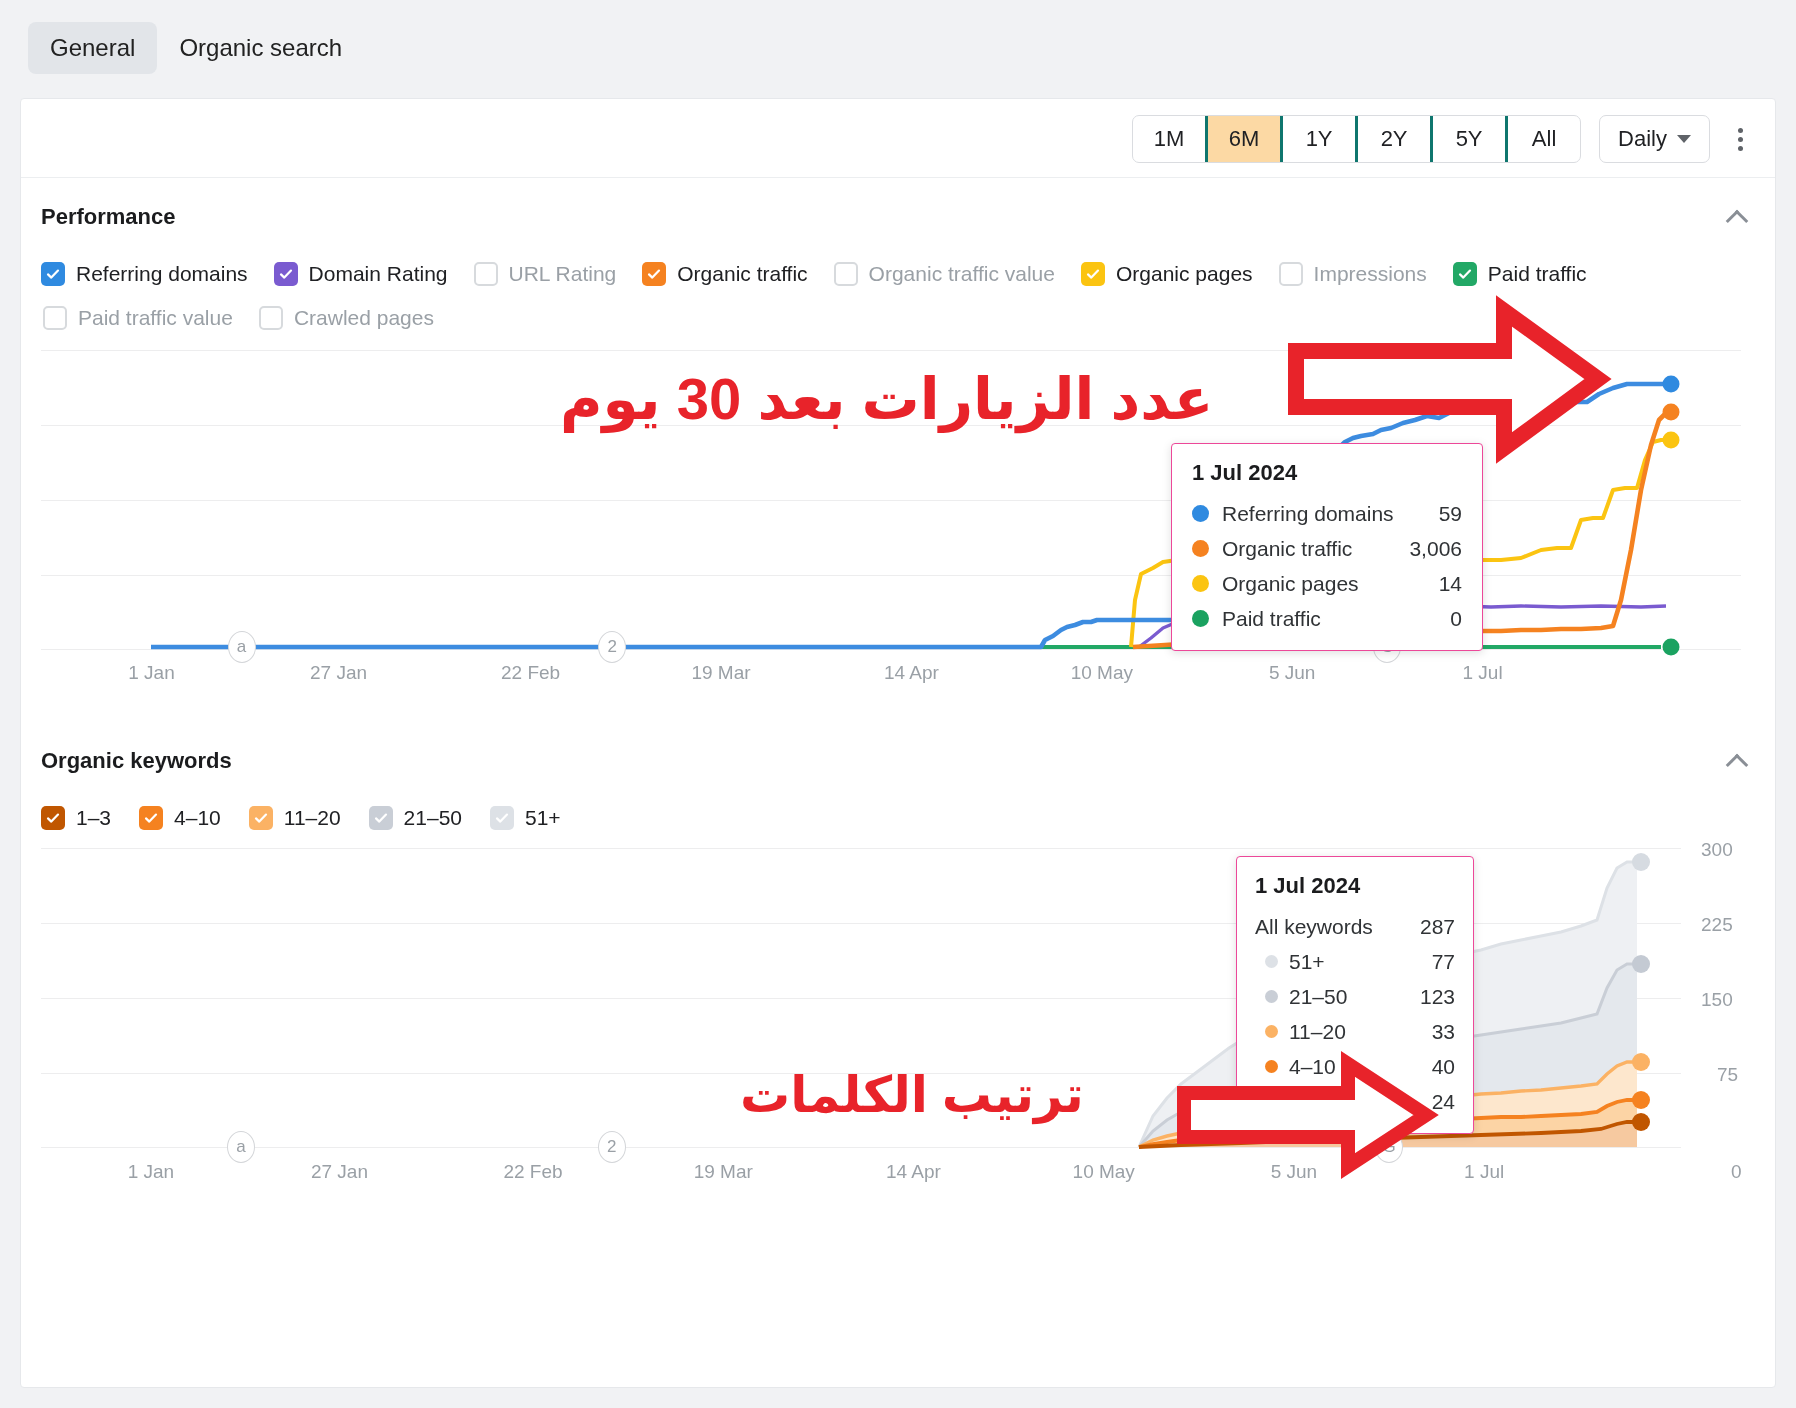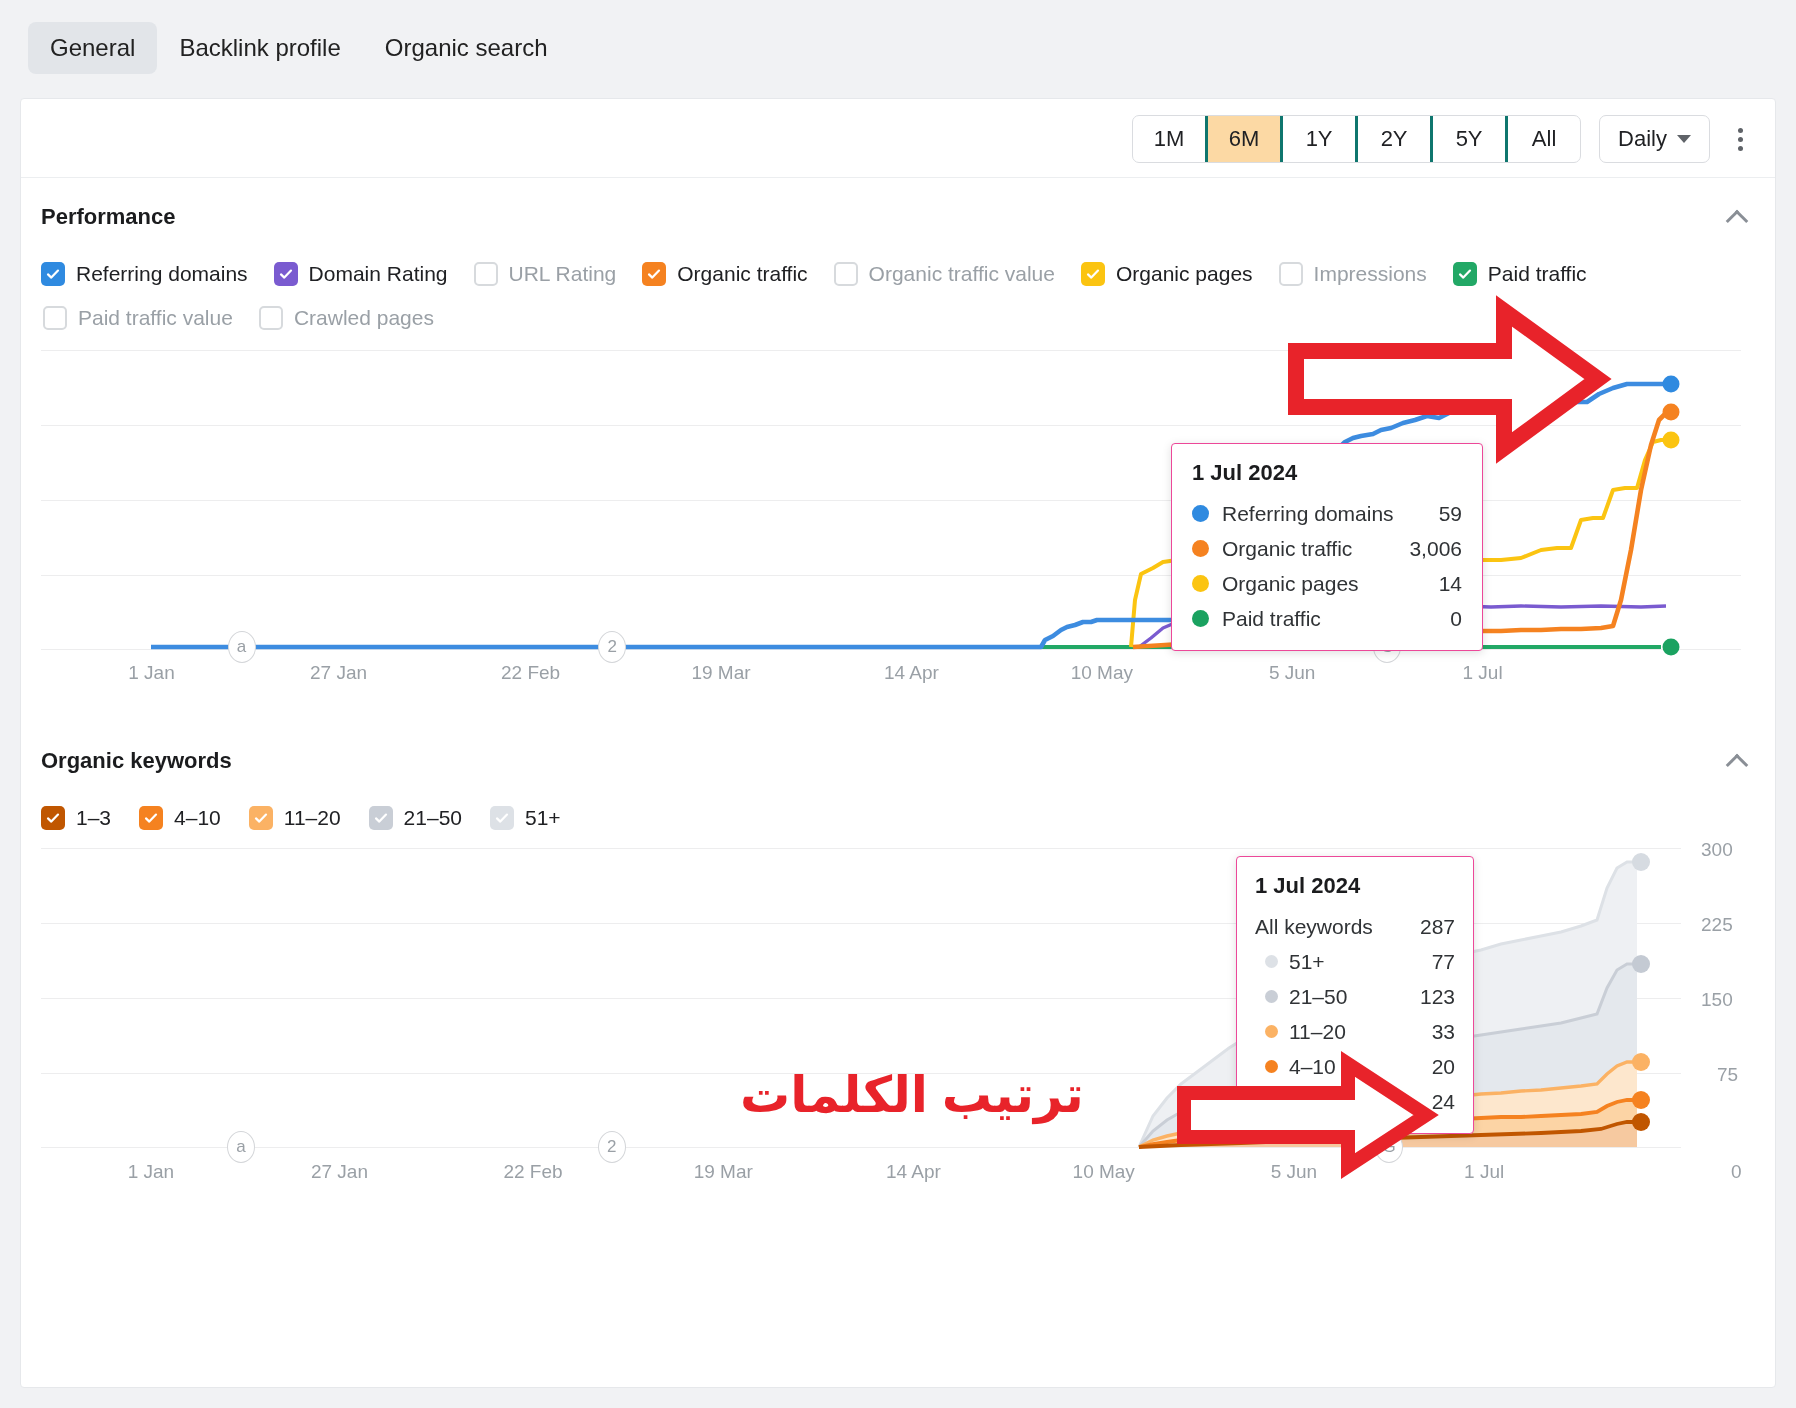--- a/index.html
+++ b/index.html
@@ -127,21 +127,20 @@
   svg{overflow:visible;}
 </style>
 </head>
 <body>
 
 <div class="page">
 
   <div class="tabstrip">
     <div class="tabs">
       <div class="tab active">General</div>
-      <div class="tab">Backlink profile</div>
       <div class="tab">Organic search</div>
     </div>
   </div>
 
   <div class="card">
 
     <div class="toolbar">
 
       <div class="tbright">
         <div class="rangeseg">
@@ -442,32 +441,33 @@
           <span class="tip-val">123</span>
         </div>
         <div class="tip-row">
           <span class="dot sm" style="background:#fbb264;"></span>
           <span class="tip-name">11–20</span>
           <span class="tip-val">33</span>
         </div>
         <div class="tip-row">
           <span class="dot sm" style="background:#f58220;"></span>
           <span class="tip-name">4–10</span>
-          <span class="tip-val">20</span>
+          <span class="tip-val">40</span>
         </div>
         <div class="tip-row">
           <span class="dot sm" style="background:#c05600;"></span>
           <span class="tip-name">1–3</span>
           <span class="tip-val">24</span>
         </div>
       </div>
     </div>
 
   </div>
 
+  <div class="anno" style="left:560px;top:366px;font-size:58px;line-height:1.15;">عدد الزيارات بعد 30 يوم</div>
 
   <svg class="arrow" style="left:1292px;top:307px;" width="310" height="145" viewBox="0 0 310 145">
     <path d="M4,44 L212,44 L212,4 L306,72 L212,141 L212,100 L4,100 Z" fill="#ffffff" stroke="#e8232a" stroke-width="16" stroke-linejoin="miter"></path>
   </svg>
 
   <div class="anno" style="left:740px;top:1067px;font-size:50px;line-height:1.15;">ترتيب الكلمات</div>
 
   <svg class="arrow" style="left:1180px;top:1060px;" width="250" height="110" viewBox="0 0 250 110">
     <path d="M4,33 L168,33 L168,4 L246,55 L168,106 L168,77 L4,77 Z" fill="#ffffff" stroke="#e8232a" stroke-width="14" stroke-linejoin="miter"></path>
   </svg>

